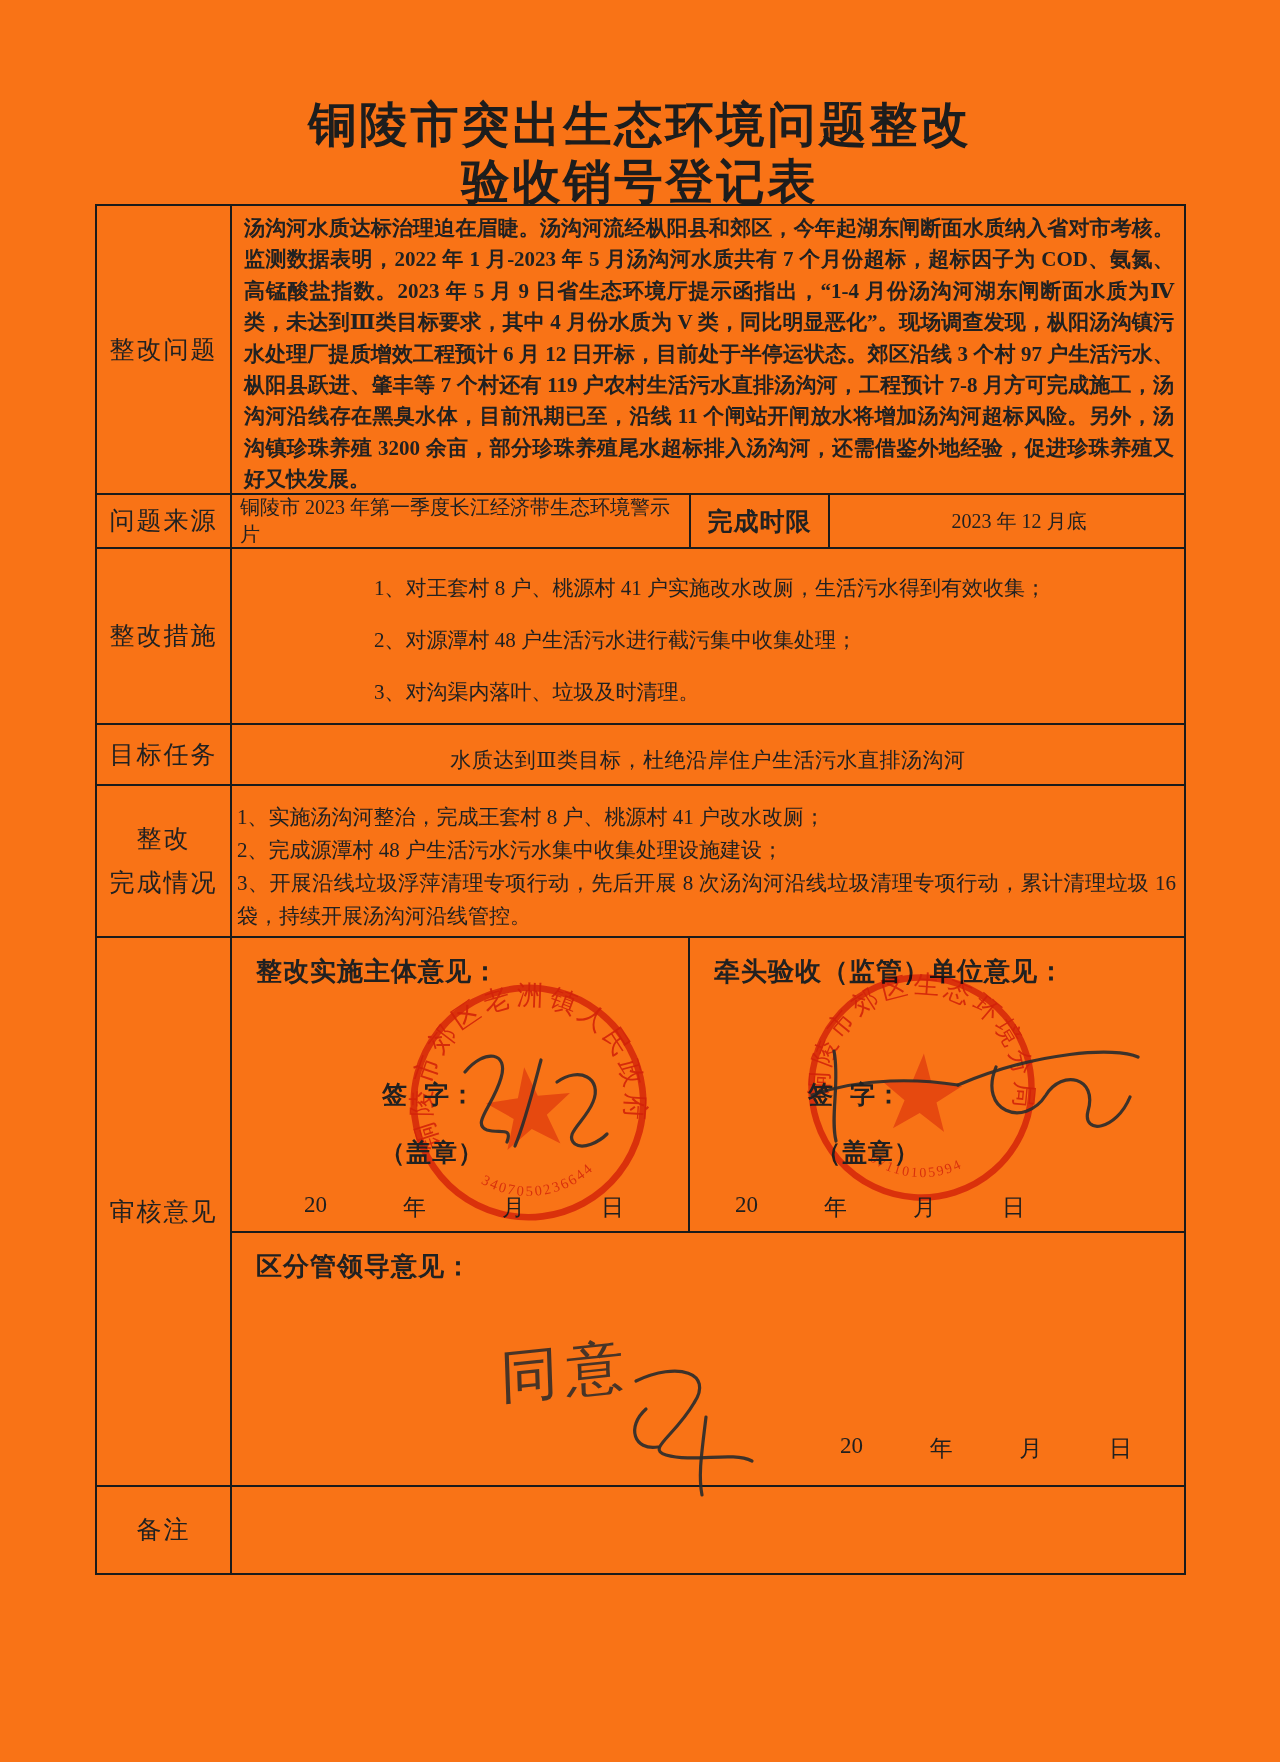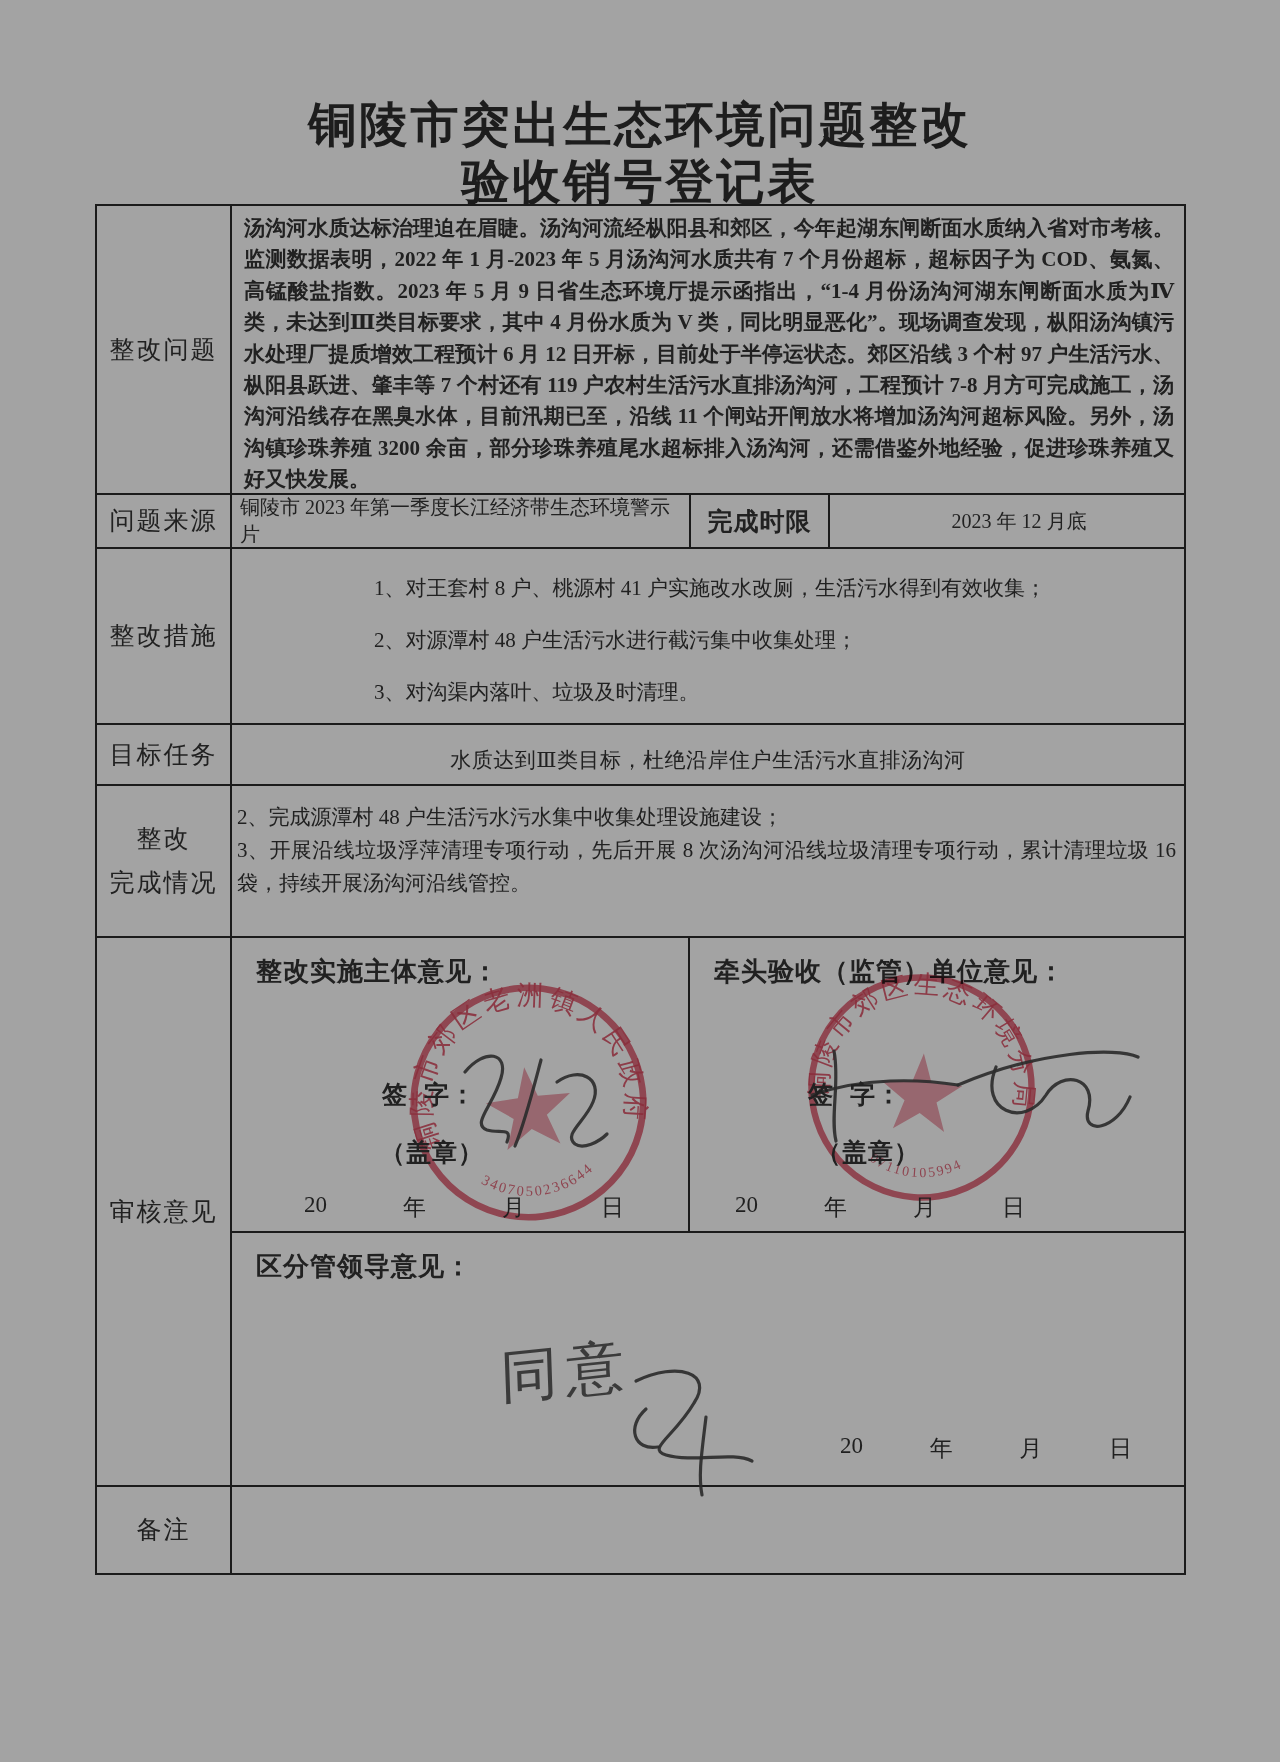--- a/index.html
+++ b/index.html
@@ -1,19 +1,19 @@
 <!DOCTYPE html>
 <html><head>
 <meta charset="utf-8">
 <style>
   * { margin:0; padding:0; box-sizing:border-box; }
   html,body { background:#e8e8e6; }
   .page {
     position:relative; width:1280px; height:1762px; margin:0 auto;
-    background:#a3a3a3; color:#212121; overflow:hidden;
+    background:#f97316; color:#212121; overflow:hidden;
     font-family:"Liberation Serif","DejaVu Serif",serif;
   }
   .doc-title {
     position:absolute; top:96px; left:0; width:100%; text-align:center;
     font-family:"Liberation Sans","DejaVu Sans",sans-serif; font-weight:700;
     font-size:48px; letter-spacing:3px; line-height:57px; color:#1d1d1d;
   }
   .form-table {
     position:absolute; left:95px; top:204px; width:1091px; height:1371px;
     border:2.5px solid #1b1b1b; display:flex; flex-direction:column;
@@ -121,20 +121,21 @@
       <div class="lab">目标任务</div>
       <div class="target-cell">水质达到Ⅲ类目标，杜绝沿岸住户生活污水直排汤沟河</div>
     </div>
 
     <div class="row r5">
       <div class="lab">
         <div>整改</div>
         <div>完成情况</div>
       </div>
       <div class="completion">
+        <div>1、实施汤沟河整治，完成王套村 8 户、桃源村 41 户改水改厕；</div>
         <div>2、完成源潭村 48 户生活污水污水集中收集处理设施建设；</div>
         <div>3、开展沿线垃圾浮萍清理专项行动，先后开展 8 次汤沟河沿线垃圾清理专项行动，累计清理垃圾 16 袋，持续开展汤沟河沿线管控。</div>
       </div>
     </div>
 
     <div class="row r6">
       <div class="lab">审核意见</div>
       <div class="review-area">
 
         <div class="review-top">

